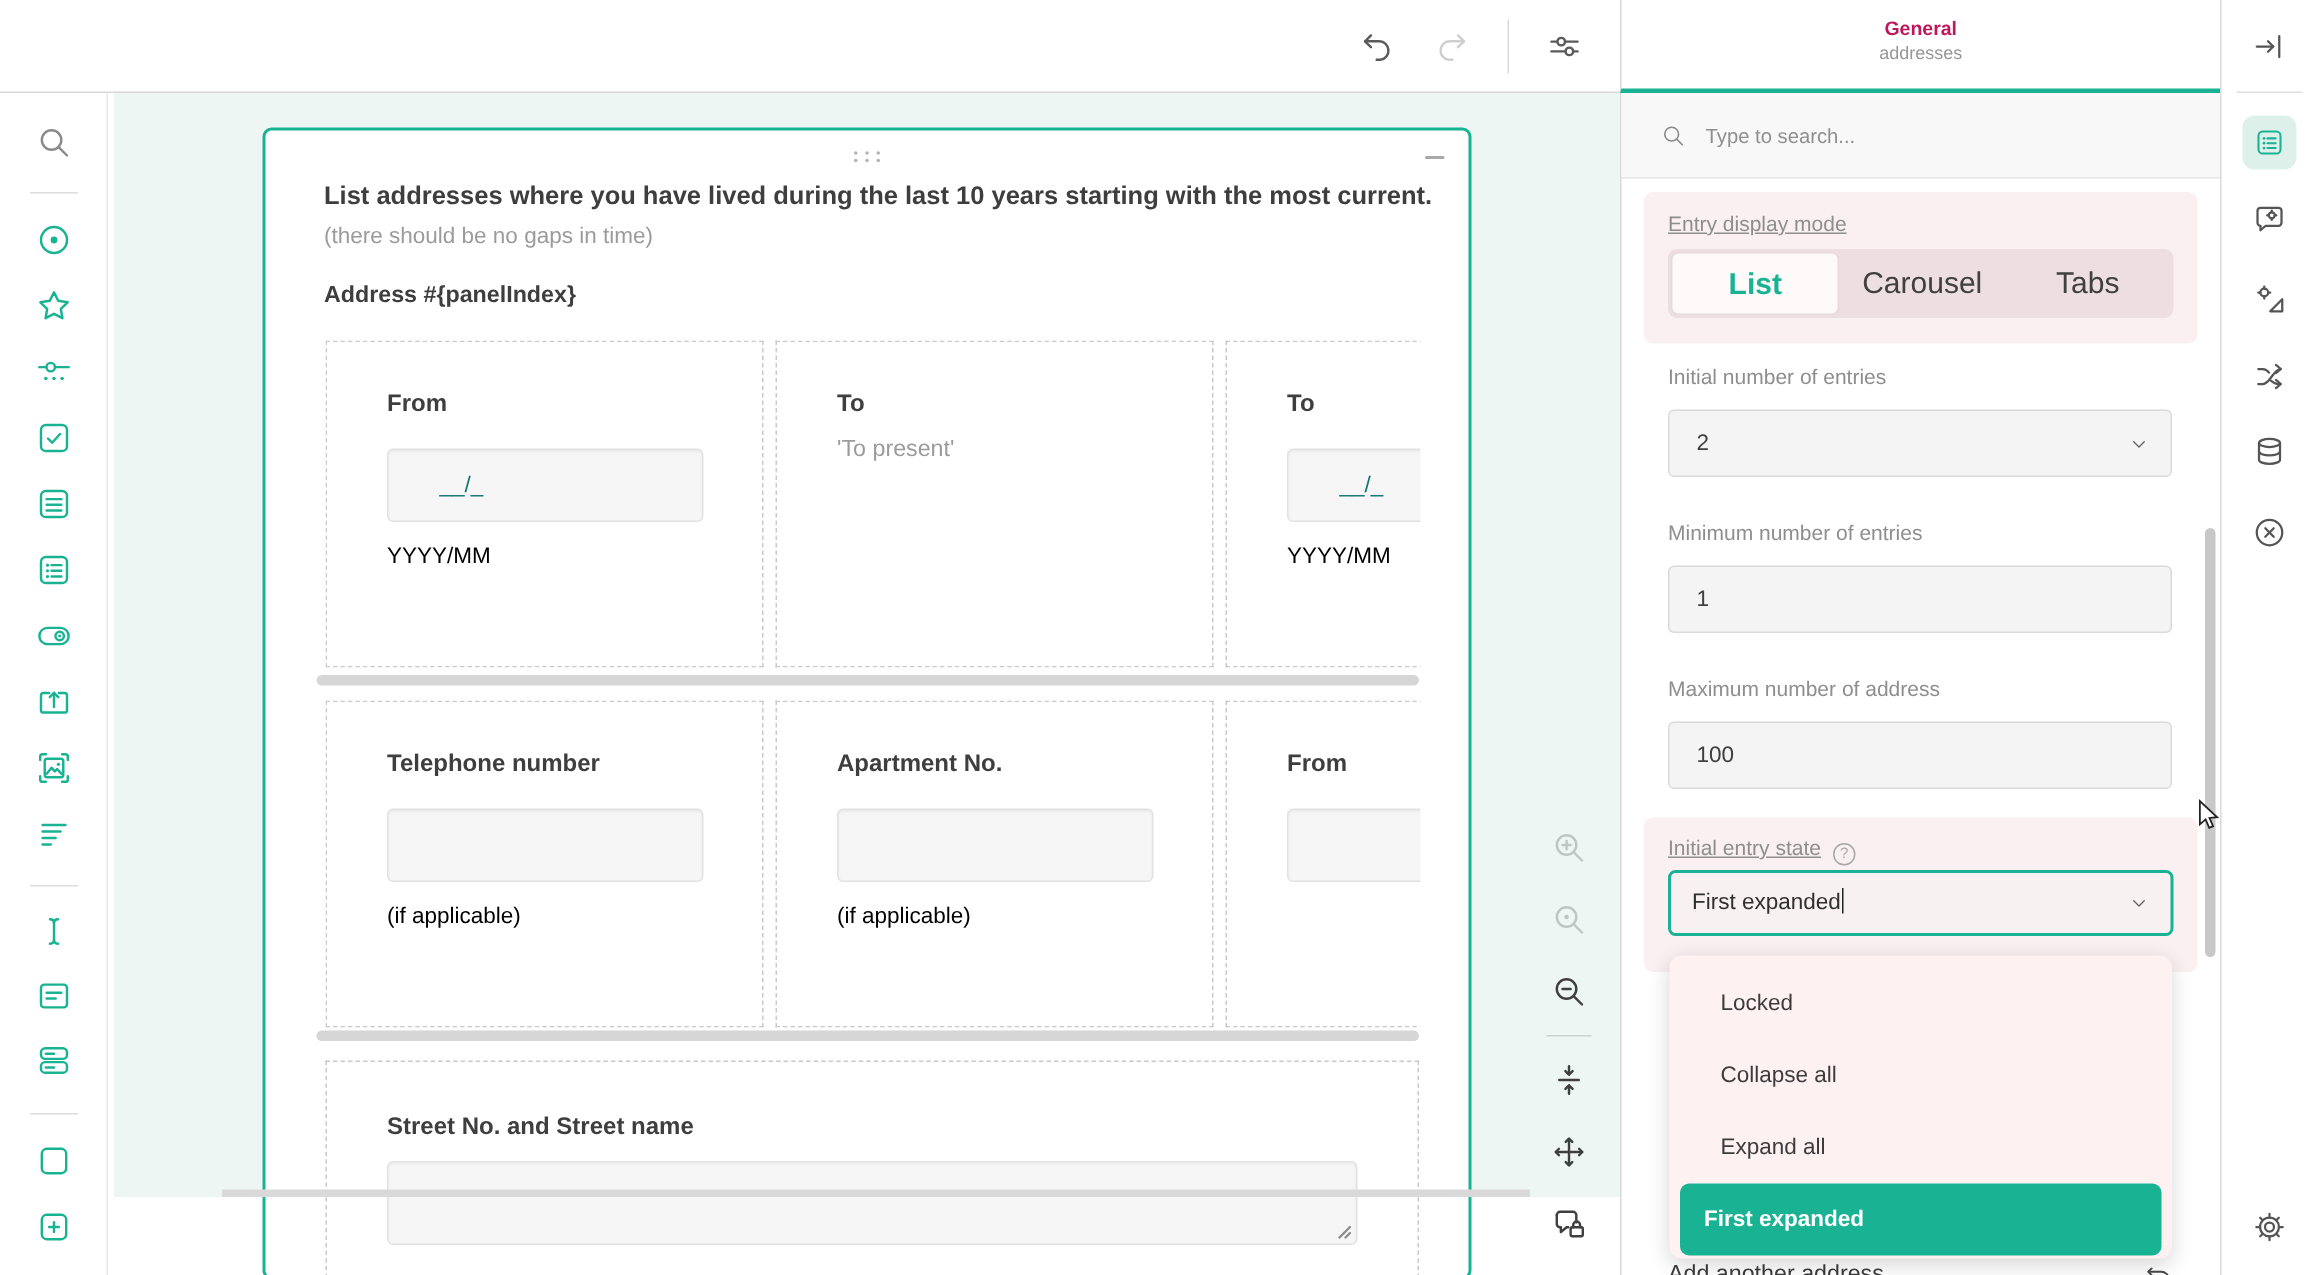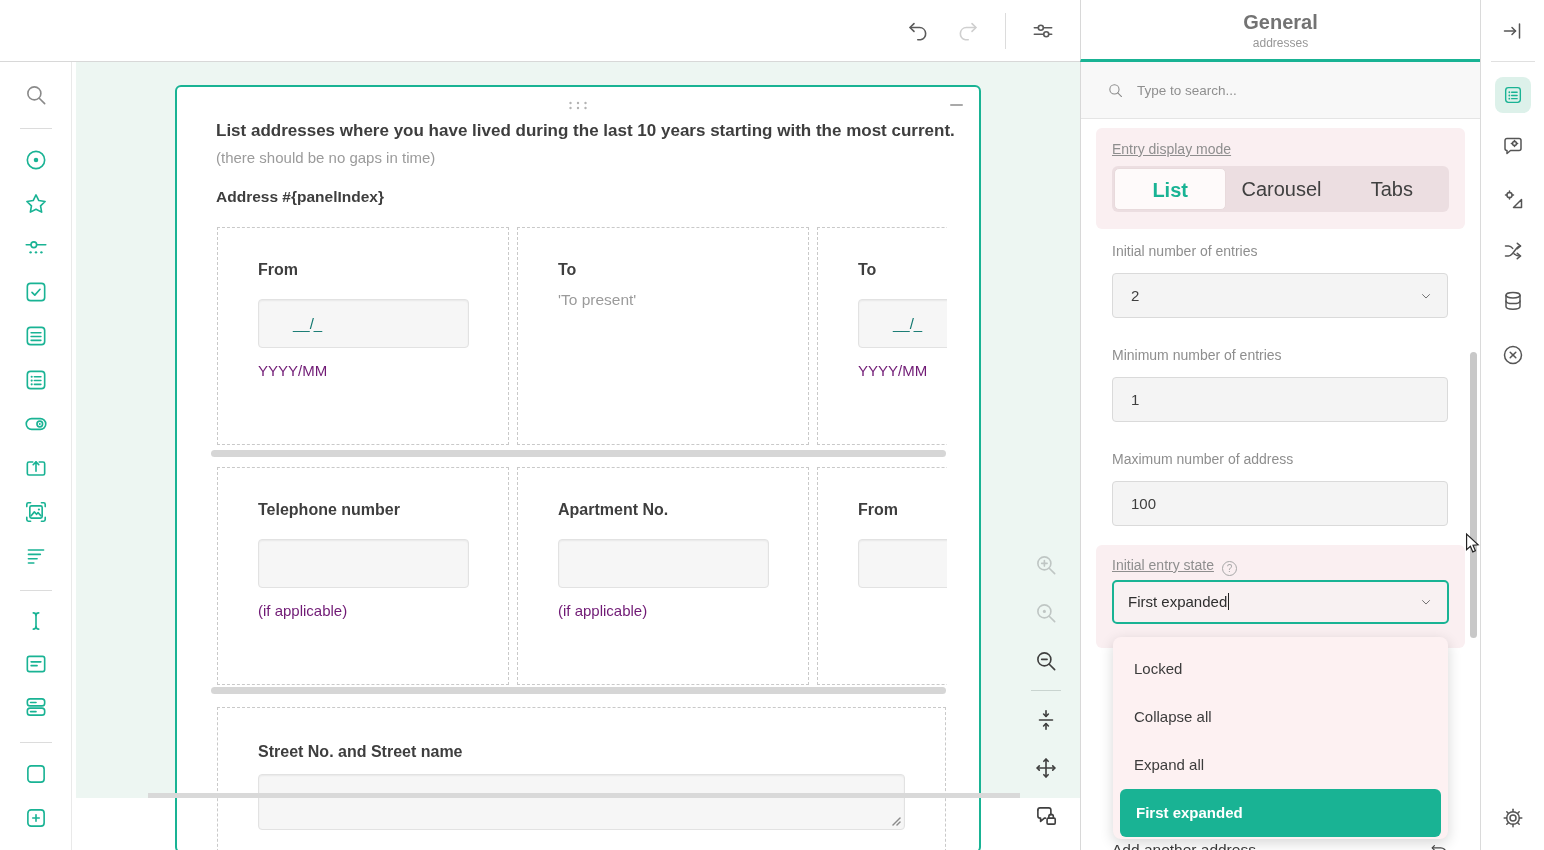--- a/index.html
+++ b/index.html
@@ -12,21 +12,21 @@
   .tabs { display:flex; }
   .tab { padding:0 27px; line-height:60px; font-size:15px; color:#404040; white-space:nowrap; }
   .tab.active { font-weight:bold; border-bottom:2px solid #19b394; }
   .topbar-actions { margin-left:auto; display:flex; align-items:center; gap:24px; padding-right:24px; }
   .tb-ic { width:26px; height:26px; color:#5a5a5a; }
   .tb-ic.disabled { color:#cfcfcf; }
   .tb-vdiv { width:1px; height:36px; background:#dcdcdc; }
 
   
   .right-header { position:absolute; left:1080px; top:0; width:400px; height:62px; background:#fff; border-left:1px solid #d8d8d8; border-bottom:3px solid #19b394; text-align:center; padding-top:11px; }
-  .right-header .t { font-size:20px; font-weight:bold; color:#737373; }
+  .right-header .t { font-size:13px; font-weight:bold; color:#be185d; }
   .right-header .s { font-size:12px; color:#979797; margin-top:2px; }
 
   
   .toolbox { position:absolute; left:0; top:62px; width:72px; height:788px; background:#fff; border-right:1px solid #e9e9e9; }
   .tbx-search { position:absolute; left:23px; top:20px; width:26px; height:26px; color:#8a8a8a; }
   .tbx-div { position:absolute; left:20px; width:32px; height:1px; background:#dcdcdc; }
   .tbx-g { position:absolute; left:0; width:72px; display:flex; flex-direction:column; align-items:center; }
   .tbx-g .ti { width:26px; height:26px; color:#19b394; }
   .g1 { top:85px; gap:18px; }
   .g2 { top:546px; gap:17px; }
@@ -38,21 +38,21 @@
   .drag-dots { position:absolute; left:50%; top:9px; transform:translateX(-50%); }
   .card-min { position:absolute; right:16px; top:17px; width:13px; height:2px; background:#a9a9a9; border-radius:1px; }
   .p-title { position:absolute; left:39px; top:34px; font-size:17px; font-weight:bold; color:#3e3e3e; width:740px; }
   .p-sub { position:absolute; left:39px; top:62px; font-size:15px; color:#9b9b9b; }
   .p-tpl { position:absolute; left:39px; top:101px; font-size:15.5px; font-weight:bold; color:#3e3e3e; }
   .q-row { position:absolute; left:40px; width:730px; height:218px; overflow:hidden; display:flex; gap:8px; }
   .row1 { top:140px; } .row2 { top:380px; }
   .q-box { position:relative; width:292px; min-width:292px; height:218px; border:1px dashed #c9c9c9; }
   .q-label { position:absolute; left:40px; top:33px; font-size:16px; font-weight:bold; color:#3e3e3e; white-space:nowrap; }
   .q-input { position:absolute; left:40px; top:71px; width:211px; height:49px; background:#f6f6f6; border:1px solid #e2e2e2; border-radius:4px; box-shadow:inset 0 1px 2px rgba(0,0,0,.06); font-size:15px; color:#0f766e; line-height:47px; padding-left:34px; }
-  .q-desc { position:absolute; left:40px; top:134px; font-size:15px; color:#701a75; }
+  .q-desc { position:absolute; left:40px; top:134px; font-size:15px; color:#000000; }
   .q-text { position:absolute; left:40px; top:63px; font-size:15.5px; color:#9b9b9b; }
   .row-scroll { position:absolute; left:34px; width:735px; height:7px; background:#d6d6d6; border-radius:4px; }
   .rs1 { top:363px; } .rs2 { top:600px; }
   .q-wide { position:absolute; left:40px; top:620px; width:729px; height:150px; border:1px dashed #c9c9c9; }
   .q-wide .q-label { top:35px; }
   .q-area { position:absolute; left:40px; top:66px; width:647px; height:56px; background:#f6f6f6; border:1px solid #e2e2e2; border-radius:4px; box-shadow:inset 0 1px 2px rgba(0,0,0,.06); }
   .rz { position:absolute; right:3px; bottom:3px; width:10px; height:10px; color:#8b8b8b; }
 
   
   .surface-tools { position:absolute; left:944px; top:490px; width:52px; display:flex; flex-direction:column; align-items:center; gap:22px; }
@@ -72,21 +72,21 @@
   .seg { position:absolute; left:16px; top:38px; width:337px; height:46px; background:#ecdee1; border-radius:6px; display:flex; padding:2px; }
   .seg-btn { flex:1; text-align:center; line-height:42px; font-size:20px; color:#404040; border-radius:5px; }
   .seg-btn.sel { background:#fefafa; border:1px solid #e8dadc; color:#19b394; font-weight:bold; }
   .fld-label { position:absolute; left:31px; font-size:14px; color:#8e8e8e; }
   .fld { position:absolute; left:31px; width:336px; height:45px; background:#f4f4f4; border:1px solid #dadada; border-radius:4px; font-size:15px; color:#3f3f3f; line-height:43px; padding-left:18px; }
   .chev { position:absolute; right:14px; top:50%; transform:translateY(-50%); width:14px; height:14px; color:#5f5f5f; }
   .combo { position:absolute; left:16px; top:35px; width:337px; height:44px; background:#f8f1f2; border:2px solid #19b394; border-radius:5px; font-size:15px; color:#2f2f2f; line-height:40px; padding-left:14px; }
   .caret { display:inline-block; width:1px; height:17px; background:#222; vertical-align:-3px; margin-left:1px; }
   .help { display:inline-flex; align-items:center; justify-content:center; width:15px; height:15px; border:1.4px solid #a7a7a7; border-radius:50%; font-size:10px; color:#a7a7a7; margin-left:8px; vertical-align:-2px; }
   .popup { position:absolute; left:32px; top:575px; width:335px; height:202px; background:#fdf1f2; border-radius:8px; box-shadow:0 4px 14px rgba(0,0,0,.16); padding-top:8px; z-index:10; }
-  .opt { height:48px; line-height:48px; padding-left:21px; font-size:15px; color:#3c3c3c; }
+  .opt { height:48px; line-height:48px; padding-left:34px; font-size:15px; color:#3c3c3c; }
   .opt-sel { height:48px; line-height:48px; margin:0 7px; background:#19b394; border-radius:6px; color:#fff; font-weight:bold; font-size:15px; padding-left:16px; }
   .add-row { position:absolute; left:31px; top:779px; width:337px; display:flex; justify-content:space-between; font-size:15.5px; color:#3c3c3c; }
   .pp-vscroll { position:absolute; right:3px; top:290px; width:7px; height:286px; background:#c8c8c8; border-radius:4px; }
 
   
   .rstrip { position:absolute; left:1480px; top:0; width:64px; height:850px; background:#fff; border-left:1px solid #dadada; }
   .rs-ic { position:absolute; left:20px; width:24px; height:24px; color:#555; }
   .rs-div { position:absolute; left:10px; top:61px; width:44px; height:1px; background:#e0e0e0; }
   .rs-active { position:absolute; left:14px; top:77px; width:36px; height:36px; background:#ddf1ea; border-radius:8px; display:flex; align-items:center; justify-content:center; color:#19b394; }
   .rs-active svg { width:22px; height:22px; }

